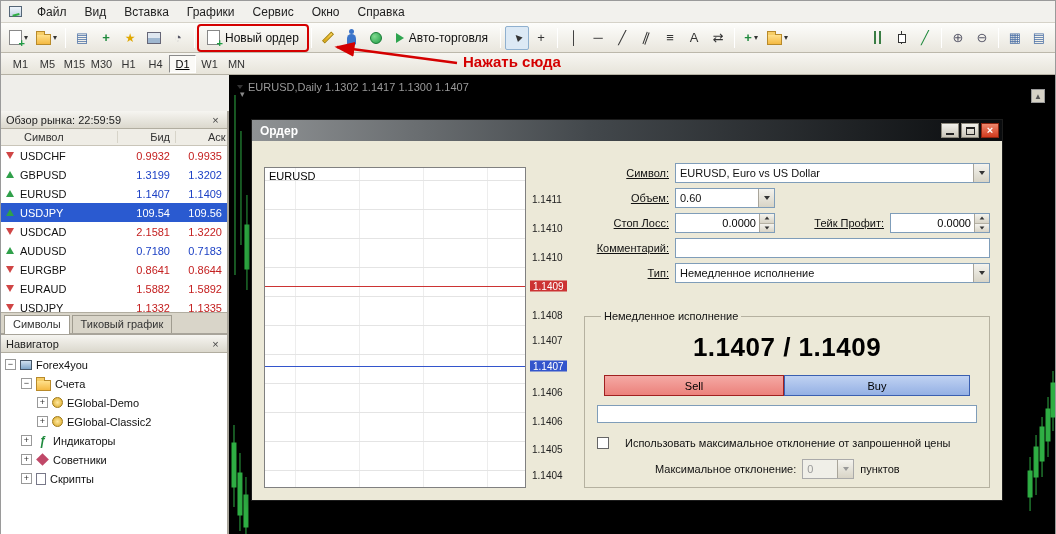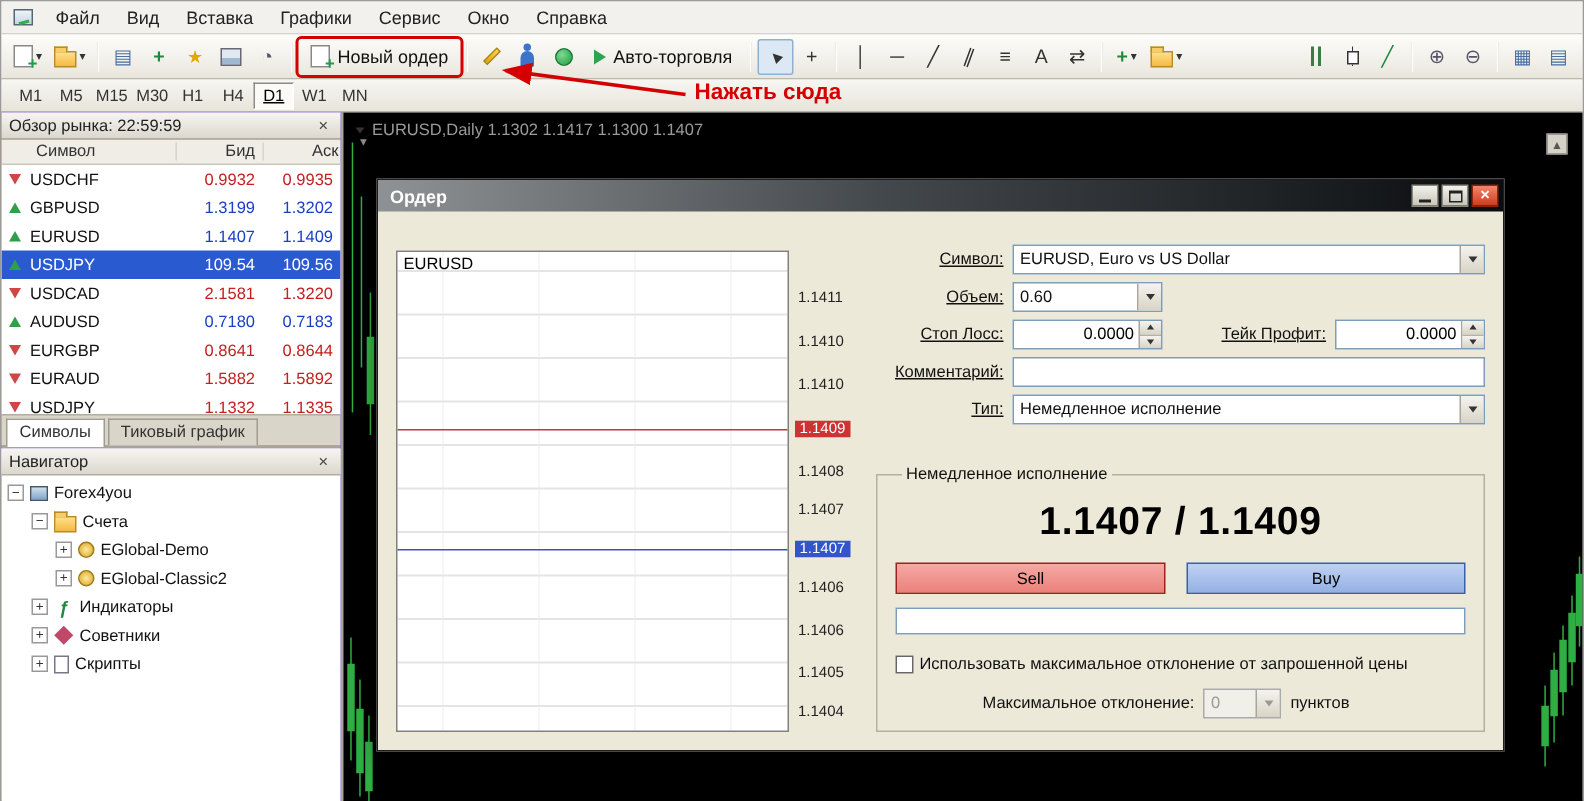--- a/index.html
+++ b/index.html
@@ -54,21 +54,21 @@
 
   
   .tfbar{height:22px;display:flex;align-items:center;padding:0 6px;background:linear-gradient(#f7f6f2,#e7e4da);
     border-bottom:1px solid #b5b1a4;}
   .tf{width:27px;height:18px;display:flex;align-items:center;justify-content:center;font-size:11px;color:#333;
     border:1px solid transparent;}
   .tf.active{background:#fbfaf7;border-color:#8a8a8a #ffffff #ffffff #8a8a8a;color:#000;text-decoration:underline;}
 
   
   .main{display:flex;height:460px;}
-  .left{width:228px;flex:none;background:#6d28d9;border-right:2px solid #a8a49a;display:flex;flex-direction:column;}
+  .left{width:228px;flex:none;background:#ffffff;border-right:2px solid #a8a49a;display:flex;flex-direction:column;margin-top:36px;}
   .panel-title{height:18px;flex:none;display:flex;align-items:center;justify-content:space-between;
     background:linear-gradient(#f6f5f1,#dbd8cd);border-bottom:1px solid #b1ada0;font-size:11px;color:#222;padding:0 5px;}
   .panel-x{font-size:11px;color:#444;width:13px;text-align:center;cursor:default;}
 
   
   .mw{flex:none;display:flex;flex-direction:column;border-bottom:2px solid #a8a49a;}
   .mw-header{height:17px;flex:none;display:grid;grid-template-columns:18px 1fr 58px 52px;align-items:center;
     background:#efede6;border-bottom:1px solid #c9c5b9;font-size:11px;color:#333;}
   .mw-header span{padding:0 5px;}
   .mw-header .h-bid,.mw-header .h-ask{text-align:right;border-left:1px solid #d7d4c9;padding-left:32px;}
@@ -160,27 +160,27 @@
   .sbtn{flex:1;background:linear-gradient(#f4f3ee,#d8d4c6);display:flex;align-items:center;justify-content:center;}
   .sbtn + .sbtn{border-top:1px solid #b5b1a4;}
   .sbtn .tri,.sbtn .tri-up{transform:scale(.8);}
   .txt{height:20px;width:100%;border:1px solid #7f9db9;background:#fff;font-size:11px;padding:0 4px;
     font-family:"Liberation Sans",sans-serif;}
 
   .group{position:absolute;left:0;right:0;top:147px;bottom:0;border:1px solid #b5b1a0;margin:0;
     padding:2px 12px 8px;}
   .group legend{font-size:11px;padding:0 3px;margin-left:4px;color:#111;}
   .quote{text-align:center;font-size:26px;font-weight:bold;color:#000;margin:8px 0 12px;letter-spacing:.5px;}
-  .trade-btns{display:flex;justify-content:space-between;}
+  .trade-btns{display:flex;justify-content:center;}
   .trade-btns button{height:21px;font-size:11px;color:#000;cursor:default;
     font-family:"Liberation Sans",sans-serif;}
   .btn-sell{width:180px;background:linear-gradient(#f4a9a4,#ec817b);border:1px solid #a02020;}
   .btn-buy{width:186px;background:linear-gradient(#c0d2f2,#94b0e4);border:1px solid #3a5fb0;}
   .result-field{margin-top:9px;height:18px;width:100%;border:1px solid #7f9db9;background:#fff;}
-  .chkrow{margin-top:14px;display:flex;align-items:flex-start;gap:4px;}
+  .chkrow{margin-top:14px;display:flex;align-items:flex-start;gap:16px;}
   .chkbox{width:12px;height:12px;flex:none;background:#fff;border:1px solid #666;}
   .devrow{margin-top:10px;display:flex;align-items:center;gap:6px;padding-left:58px;}
   .devrow .combo{width:52px;flex:none;}
 
   
   .arrow-overlay{position:absolute;left:0;top:0;z-index:50;pointer-events:none;}
   .annotation-text{position:absolute;left:462px;top:52px;z-index:51;color:#d40000;font-weight:bold;
     font-size:15px;pointer-events:none;}
 </style>
 </head>

